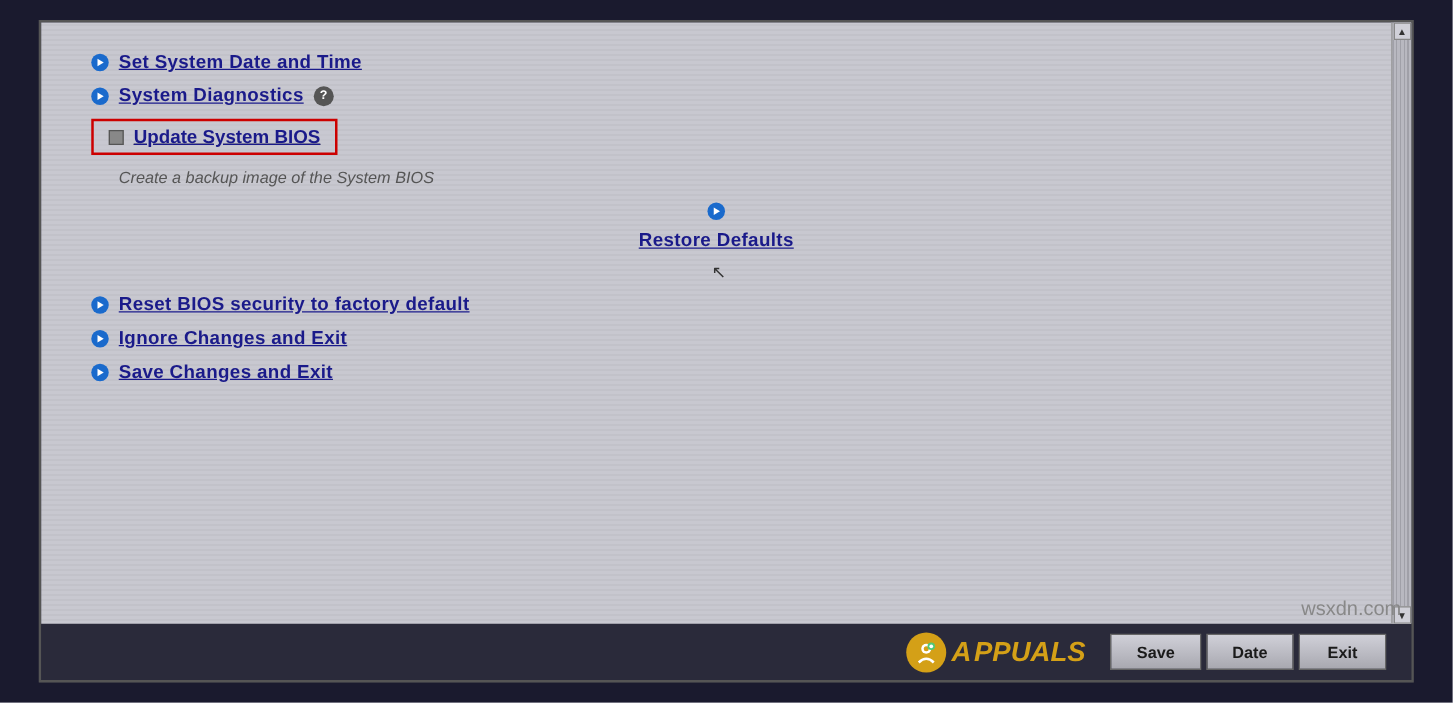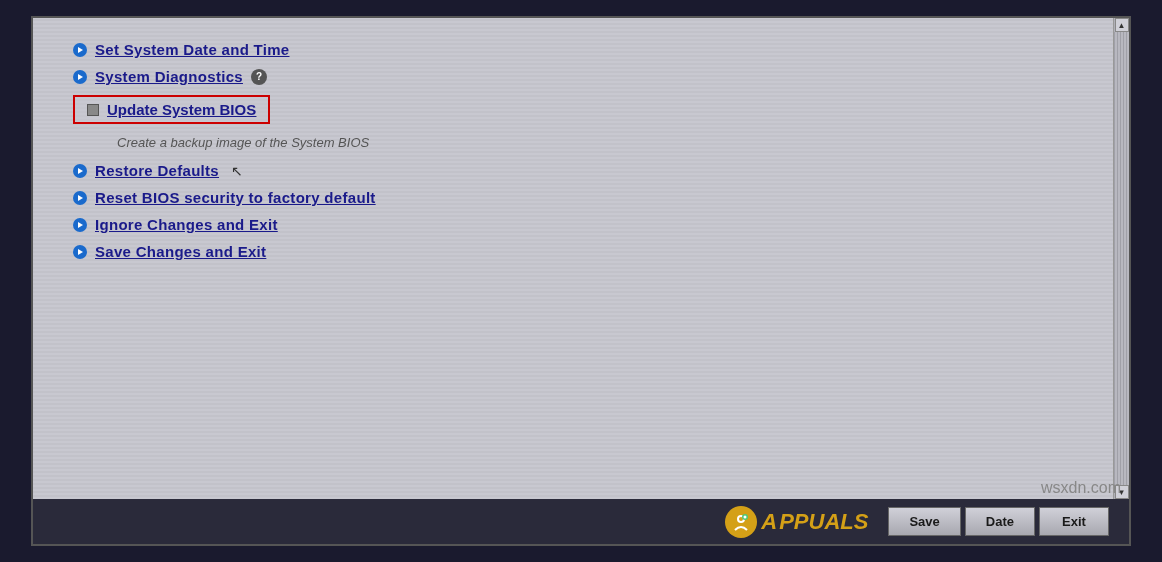--- a/index.html
+++ b/index.html
@@ -164,21 +164,20 @@
     .update-bios-box .item-label {
       color: #1a1a8a;
       font-size: 15px;
       font-weight: bold;
       text-decoration: underline;
     }
 
     .backup-text {
       color: #555;
       font-size: 13px;
-      margin-left: 22px;
       font-style: italic;
     }
 
     .bottom-bar {
       height: 45px;
       background: #2a2a3a;
       display: flex;
       align-items: center;
       justify-content: space-between;
       padding: 0 20px;
@@ -258,21 +257,21 @@
           <div class="update-bios-box">
             <div class="square-icon"></div>
             <span class="item-label">Update System BIOS</span>
           </div>
         </div>
 
         <div style="margin-left: 22px; margin-top: 2px;">
           <span class="backup-text">Create a backup image of the System BIOS</span>
         </div>
 
-        <div class="menu-item" style="margin-top: 4px;">
+        <div class="menu-item" style="margin-top: 4px; flex-direction: column;">
           <div class="arrow-icon"></div>
           <span class="item-label">Restore Defaults</span>
           <span style="font-size:14px; color:#333; margin-left:4px;">↖</span>
         </div>
 
         <div class="menu-item">
           <div class="arrow-icon"></div>
           <span class="item-label">Reset BIOS security to factory default</span>
         </div>
 

